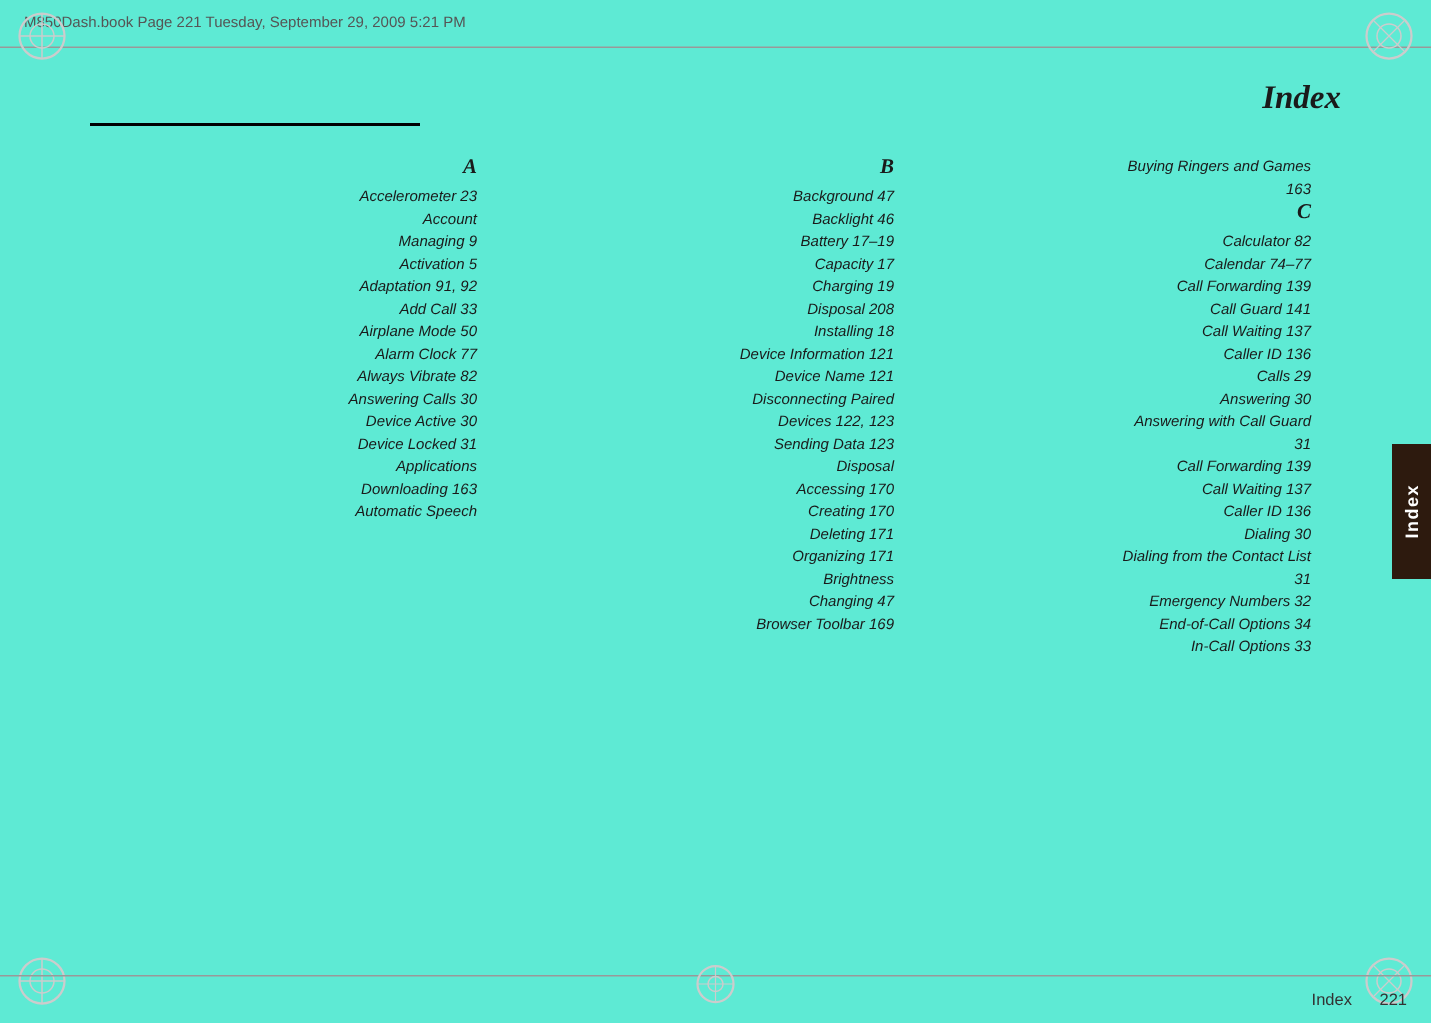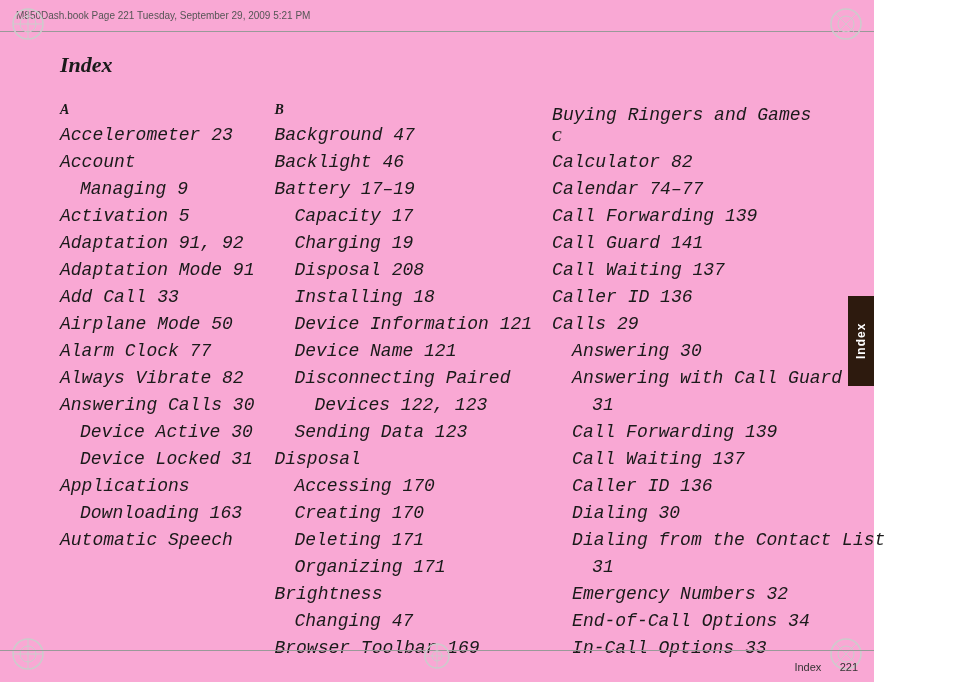--- a/index.html
+++ b/index.html
@@ -8,24 +8,25 @@
       height: 682px;
       background: #ffffff;
       font-family: 'Times New Roman', Times, serif;
       font-size: 13px;
       color: #1a1a1a;
       overflow: hidden;
       position: relative;
     }
 
     .page {
-      width: 874px;
+      width: 954px;
       height: 682px;
       position: relative;
-      background: #f9a8d4;
+      background: #5eead4;
+      text-align: right;
     }
 
     
     .header-bar {
       position: absolute;
       top: 0; left: 0; right: 0;
       height: 32px;
       border-bottom: 1px solid #999;
       display: flex;
       align-items: center;
@@ -120,23 +121,23 @@
       font-size: 14px;
       font-weight: bold;
       font-style: italic;
       margin-bottom: 4px;
       font-family: 'Times New Roman', Times, serif;
     }
 
     
     .entry {
       font-style: italic;
-      font-size: 18px;
+      font-size: 10px;
       line-height: 1.5;
-      font-family: Liberation Mono, monospace;
+      font-family: Liberation Sans, sans-serif;
       white-space: nowrap;
     }
 
     .entry.indent1 {
       padding-left: 20px;
     }
 
     .entry.indent2 {
       padding-left: 40px;
     }
@@ -217,21 +218,20 @@
     <div class="columns">
 
       <div class="col">
         <div class="section-letter">A</div>
         <div id="col-a-entries">
             <div class="entry">Accelerometer 23</div>
             <div class="entry">Account</div>
             <div class="entry indent1">Managing 9</div>
             <div class="entry">Activation 5</div>
             <div class="entry">Adaptation 91, 92</div>
-            <div class="entry">Adaptation Mode 91</div>
             <div class="entry">Add Call 33</div>
             <div class="entry">Airplane Mode 50</div>
             <div class="entry">Alarm Clock 77</div>
             <div class="entry">Always Vibrate 82</div>
             <div class="entry">Answering Calls 30</div>
             <div class="entry indent1">Device Active 30</div>
             <div class="entry indent1">Device Locked 31</div>
             <div class="entry">Applications</div>
             <div class="entry indent1">Downloading 163</div>
             <div class="entry">Automatic Speech</div>
@@ -260,20 +260,21 @@
             <div class="entry indent1">Organizing 171</div>
             <div class="entry">Brightness</div>
             <div class="entry indent1">Changing 47</div>
             <div class="entry">Browser Toolbar 169</div>
           </div>
       </div>
 
       <div class="col">
         <div id="col-c-before">
             <div class="entry">Buying Ringers and Games</div>
+            <div class="entry indent1">163</div>
           </div>
         <div class="section-letter">C</div>
         <div id="col-c-entries">
             <div class="entry">Calculator 82</div>
             <div class="entry">Calendar 74–77</div>
             <div class="entry">Call Forwarding 139</div>
             <div class="entry">Call Guard 141</div>
             <div class="entry">Call Waiting 137</div>
             <div class="entry">Caller ID 136</div>
             <div class="entry">Calls 29</div>

